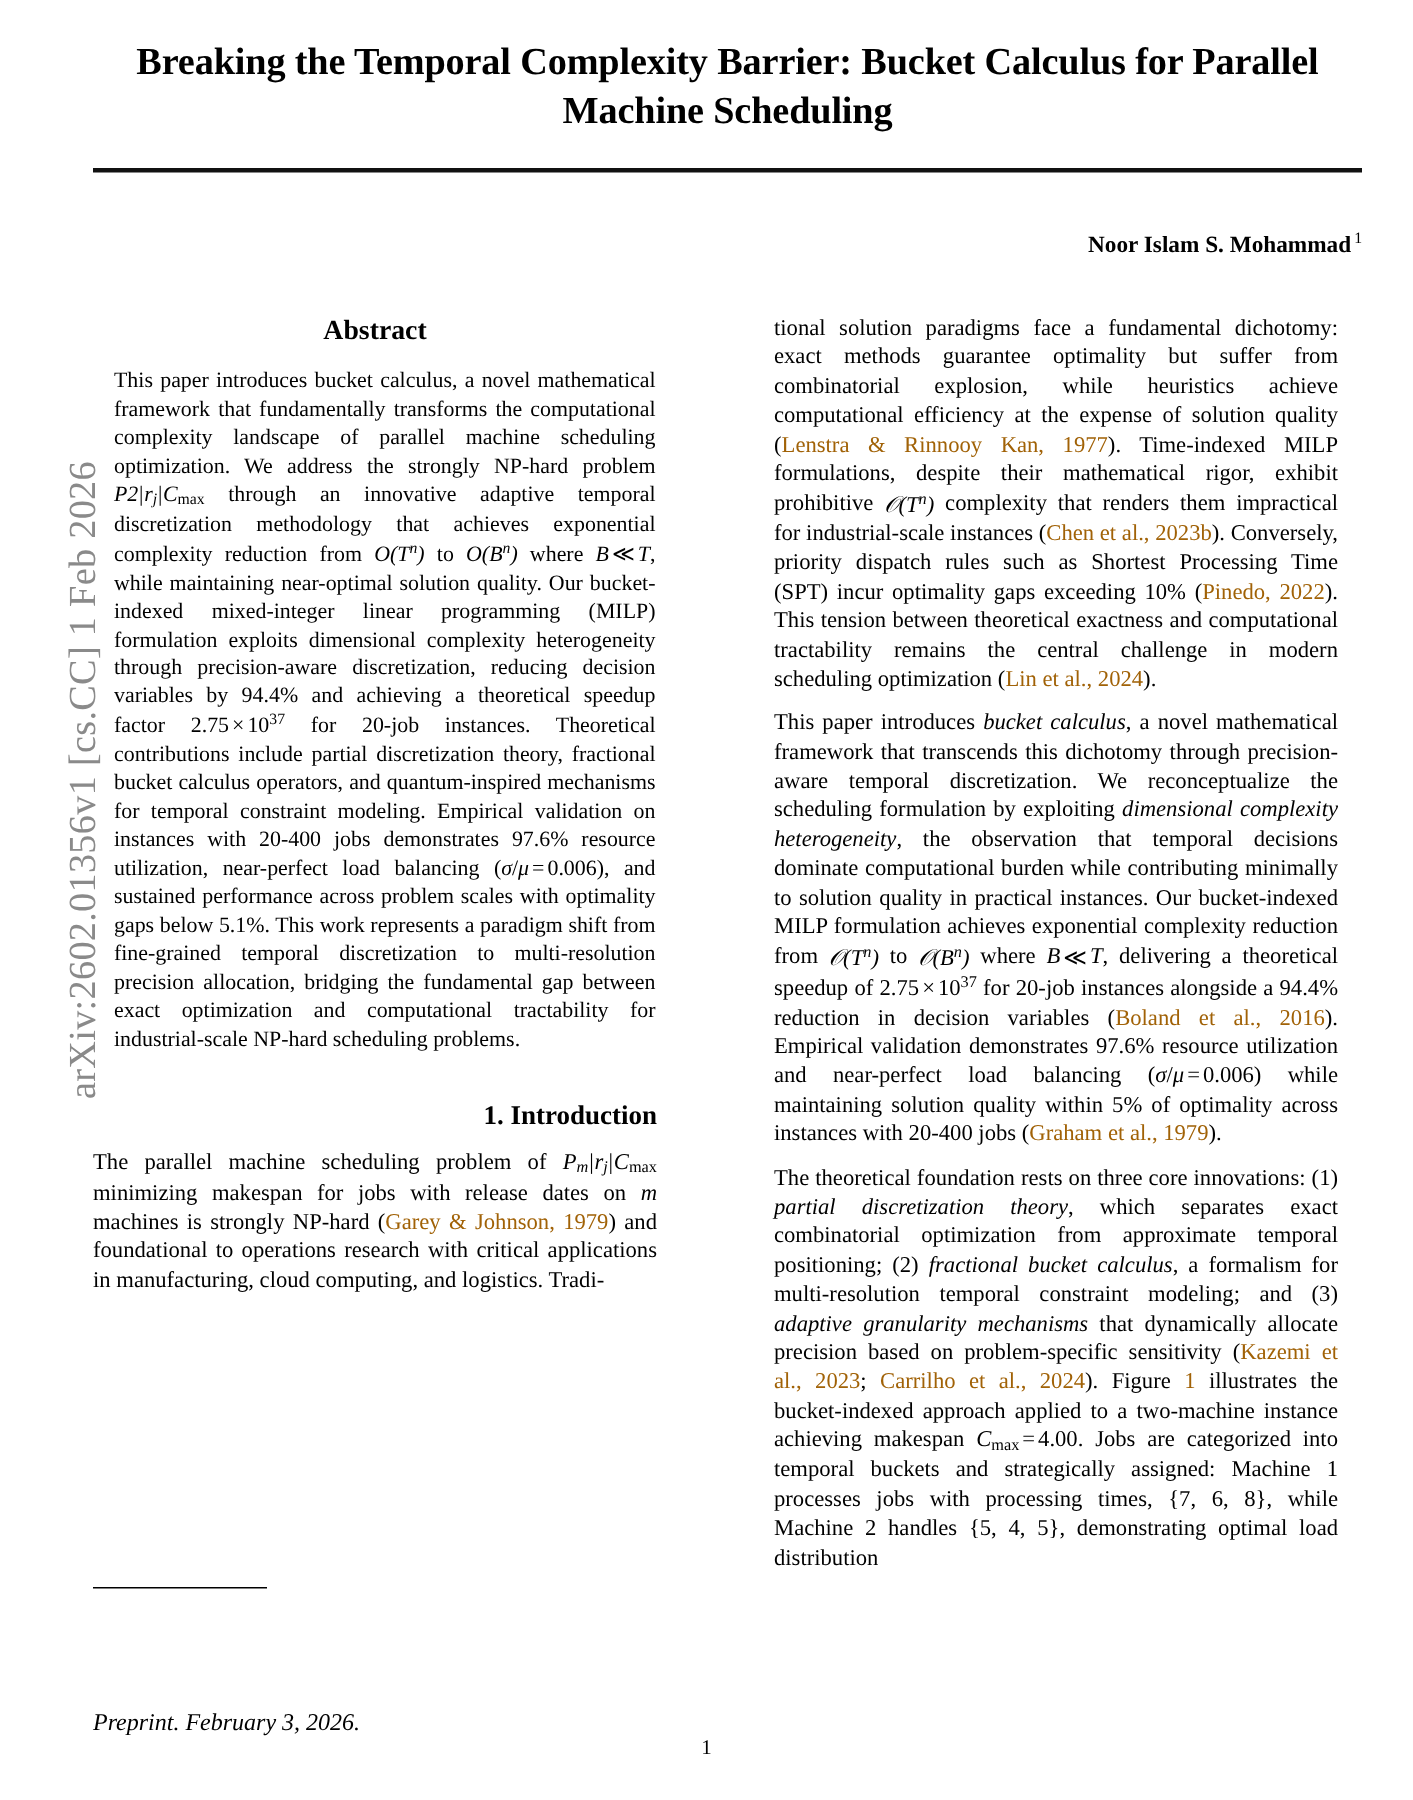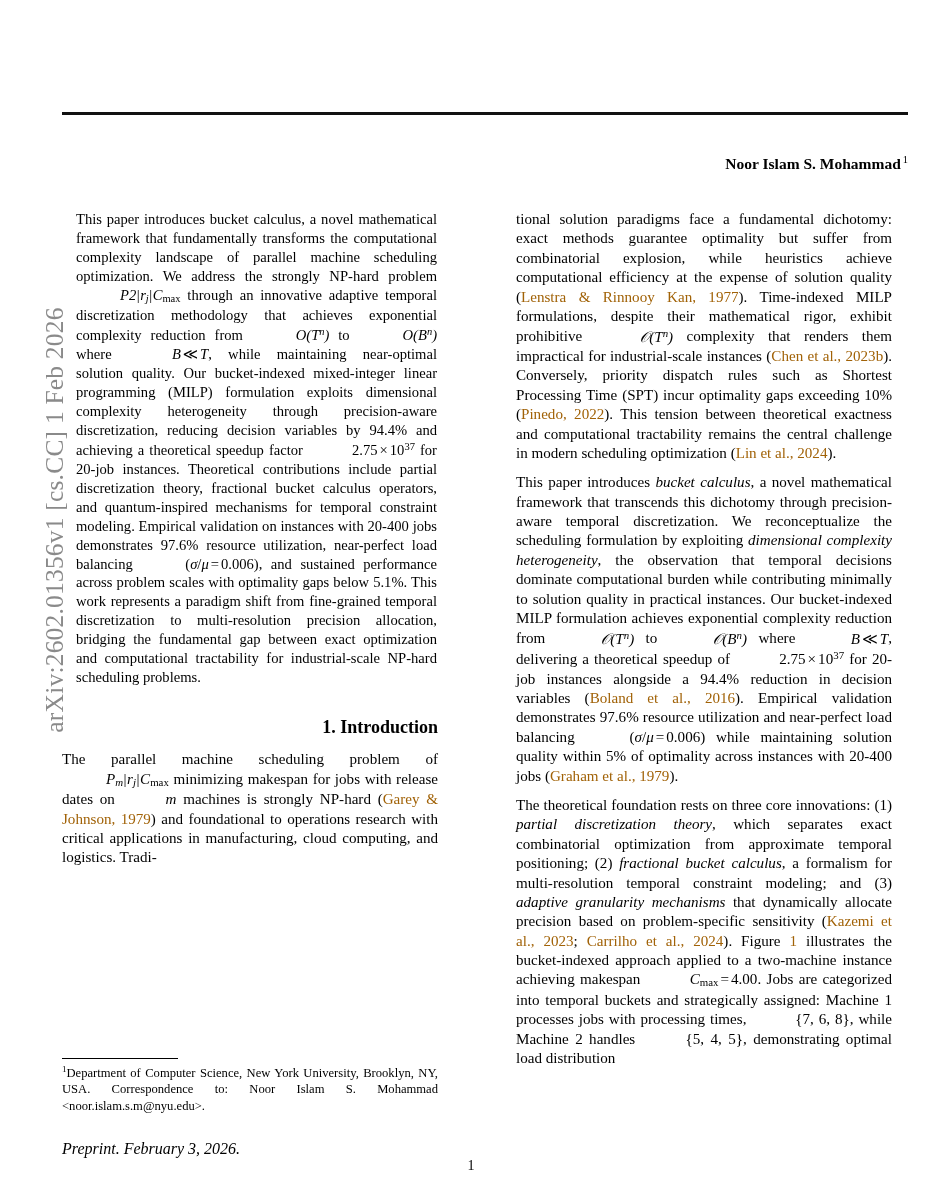--- a/index.html
+++ b/index.html
@@ -125,21 +125,20 @@
   }
 
   .cite { color: #a16207; }
   .it { font-style: italic; }
 
   
   .math {
     font-family: "Liberation Serif", "DejaVu Serif", serif;
     font-style: italic;
     white-space: nowrap;
-    margin-left: 44px;
   }
   .math .up { font-style: normal; }
   .math .cal { font-style: italic; font-family: "DejaVu Serif", serif; }
   .sub {
     font-size: 0.72em;
     vertical-align: -0.22em;
     font-style: italic;
   }
   .sub.up { font-style: normal; }
   .sup {
@@ -191,48 +190,49 @@
     font-size: 14px;
   }
 </style>
 </head>
 <body>
 
 <div id="arxiv-stamp">arXiv:2602.01356v1  [cs.CC]  1 Feb 2026</div>
 
 <div id="page">
 
+  <div id="title-block">
+    <h1 id="paper-title">Breaking the Temporal Complexity Barrier: Bucket Calculus for Parallel Machine Scheduling</h1>
+  </div>
   <div id="title-rule"></div>
 
   <div id="author-block">
     <span id="author-name"><span>Noor Islam S. Mohammad</span><sup>1</sup></span>
   </div>
 
   <div class="col" id="col-left">
 
+    <div id="abstract-heading">Abstract</div>
 
     <p class="abstract-body"><span>This paper introduces bucket calculus, a novel mathematical framework that fundamentally transforms the computational complexity landscape of parallel machine scheduling optimization. We address the strongly NP-hard problem </span><span class="math">P2<span class="vbar">|</span>r<span class="sub">j</span><span class="vbar">|</span>C<span class="sub up">max</span></span><span> through an innovative adaptive temporal discretization methodology that achieves exponential complexity reduction from </span><span class="math">O(T<span class="sup">n</span>)</span><span> to </span><span class="math">O(B<span class="sup">n</span>)</span><span> where </span><span class="math">B<span class="op">≪</span>T</span><span>, while maintaining near-optimal solution quality. Our bucket-indexed mixed-integer linear programming (MILP) formulation exploits dimensional complexity heterogeneity through precision-aware discretization, reducing decision variables by 94.4% and achieving a theoretical speedup factor </span><span class="math"><span class="up">2.75</span><span class="op">×</span><span class="up">10</span><span class="sup up">37</span></span><span> for 20-job instances. Theoretical contributions include partial discretization theory, fractional bucket calculus operators, and quantum-inspired mechanisms for temporal constraint modeling. Empirical validation on instances with 20-400 jobs demonstrates 97.6% resource utilization, near-perfect load balancing </span><span class="math"><span class="up">(</span>σ<span class="up">/</span>μ<span class="op">=</span><span class="up">0.006)</span></span><span>, and sustained performance across problem scales with optimality gaps below 5.1%. This work represents a paradigm shift from fine-grained temporal discretization to multi-resolution precision allocation, bridging the fundamental gap between exact optimization and computational tractability for industrial-scale NP-hard scheduling problems.</span></p>
 
     <div class="section-heading">1. Introduction</div>
 
     <p class="body"><span>The parallel machine scheduling problem of </span><span class="math">P<span class="sub">m</span><span class="vbar">|</span>r<span class="sub">j</span><span class="vbar">|</span>C<span class="sub up">max</span></span><span> minimizing makespan for jobs with release dates on </span><span class="math">m</span><span> machines is strongly NP-hard (</span><a class="cite" href="#" style="text-decoration:none;">Garey &amp; Johnson, 1979</a><span>) and foundational to operations research with critical applications in manufacturing, cloud computing, and logistics. Tradi-</span></p>
 
   </div>
 
   <div class="col" id="col-right">
 
     <p class="body"><span>tional solution paradigms face a fundamental dichotomy: exact methods guarantee optimality but suffer from combinatorial explosion, while heuristics achieve computational efficiency at the expense of solution quality (</span><a class="cite" href="#" style="text-decoration:none;">Lenstra &amp; Rinnooy Kan, 1977</a><span>). Time-indexed MILP formulations, despite their mathematical rigor, exhibit prohibitive </span><span class="math"><span class="cal">𝒪</span>(T<span class="sup">n</span>)</span><span> complexity that renders them impractical for industrial-scale instances (</span><a class="cite" href="#" style="text-decoration:none;">Chen et al., 2023b</a><span>). Conversely, priority dispatch rules such as Shortest Processing Time (SPT) incur optimality gaps exceeding 10% (</span><a class="cite" href="#" style="text-decoration:none;">Pinedo, 2022</a><span>). This tension between theoretical exactness and computational tractability remains the central challenge in modern scheduling optimization (</span><a class="cite" href="#" style="text-decoration:none;">Lin et al., 2024</a><span>).</span></p>
 
     <p class="body"><span>This paper introduces </span><span class="it">bucket calculus</span><span>, a novel mathematical framework that transcends this dichotomy through precision-aware temporal discretization. We reconceptualize the scheduling formulation by exploiting </span><span class="it">dimensional complexity heterogeneity</span><span>, the observation that temporal decisions dominate computational burden while contributing minimally to solution quality in practical instances. Our bucket-indexed MILP formulation achieves exponential complexity reduction from </span><span class="math"><span class="cal">𝒪</span>(T<span class="sup">n</span>)</span><span> to </span><span class="math"><span class="cal">𝒪</span>(B<span class="sup">n</span>)</span><span> where </span><span class="math">B<span class="op">≪</span>T</span><span>, delivering a theoretical speedup of </span><span class="math"><span class="up">2.75</span><span class="op">×</span><span class="up">10</span><span class="sup up">37</span></span><span> for 20-job instances alongside a 94.4% reduction in decision variables (</span><a class="cite" href="#" style="text-decoration:none;">Boland et al., 2016</a><span>). Empirical validation demonstrates 97.6% resource utilization and near-perfect load balancing </span><span class="math"><span class="up">(</span>σ<span class="up">/</span>μ<span class="op">=</span><span class="up">0.006)</span></span><span> while maintaining solution quality within 5% of optimality across instances with 20-400 jobs (</span><a class="cite" href="#" style="text-decoration:none;">Graham et al., 1979</a><span>).</span></p>
 
     <p class="body"><span>The theoretical foundation rests on three core innovations: (1) </span><span class="it">partial discretization theory</span><span>, which separates exact combinatorial optimization from approximate temporal positioning; (2) </span><span class="it">fractional bucket calculus</span><span>, a formalism for multi-resolution temporal constraint modeling; and (3) </span><span class="it">adaptive granularity mechanisms</span><span> that dynamically allocate precision based on problem-specific sensitivity (</span><a class="cite" href="#" style="text-decoration:none;">Kazemi et al., 2023</a><span>; </span><a class="cite" href="#" style="text-decoration:none;">Carrilho et al., 2024</a><span>). Figure </span><a class="cite" href="#" style="text-decoration:none;">1</a><span> illustrates the bucket-indexed approach applied to a two-machine instance achieving makespan </span><span class="math">C<span class="sub up">max</span><span class="op">=</span><span class="up">4.00</span></span><span>. Jobs are categorized into temporal buckets and strategically assigned: Machine 1 processes jobs with processing times, </span><span class="math"><span class="up">{7, 6, 8}</span></span><span>, while Machine 2 handles </span><span class="math"><span class="up">{5, 4, 5}</span></span><span>, demonstrating optimal load distribution</span></p>
 
   </div>
 
   <div id="footnote-rule"></div>
-  <div id="footnote">
-    <sup>1</sup><span>Department of Computer Science, New York University, Brooklyn, NY, USA. Correspondence to: Noor Islam S. Mohammad &lt;noor.islam.s.m@nyu.edu&gt;.</span>
-  </div>
   <div id="preprint-line">Preprint. February 3, 2026.</div>
 
   <div id="page-number">1</div>
 
 </div>
 
 </body></html>

